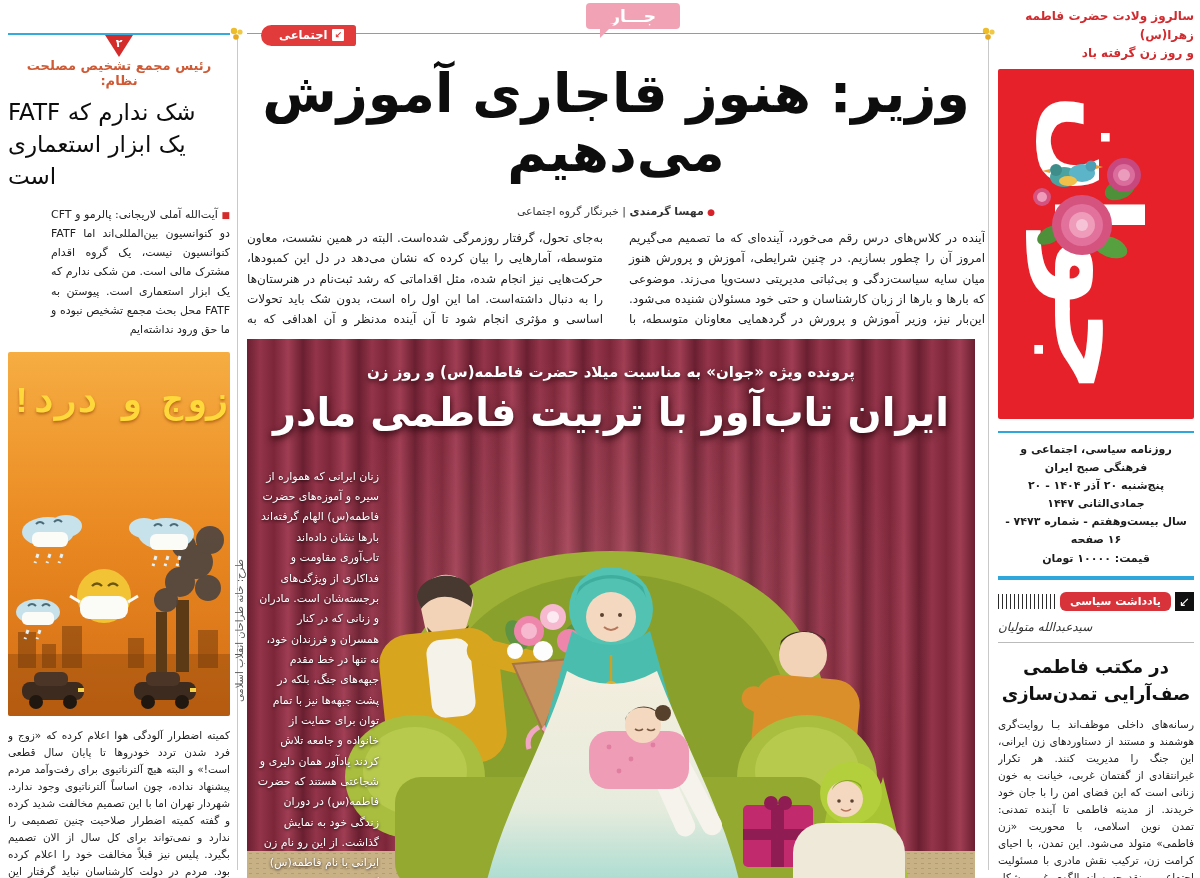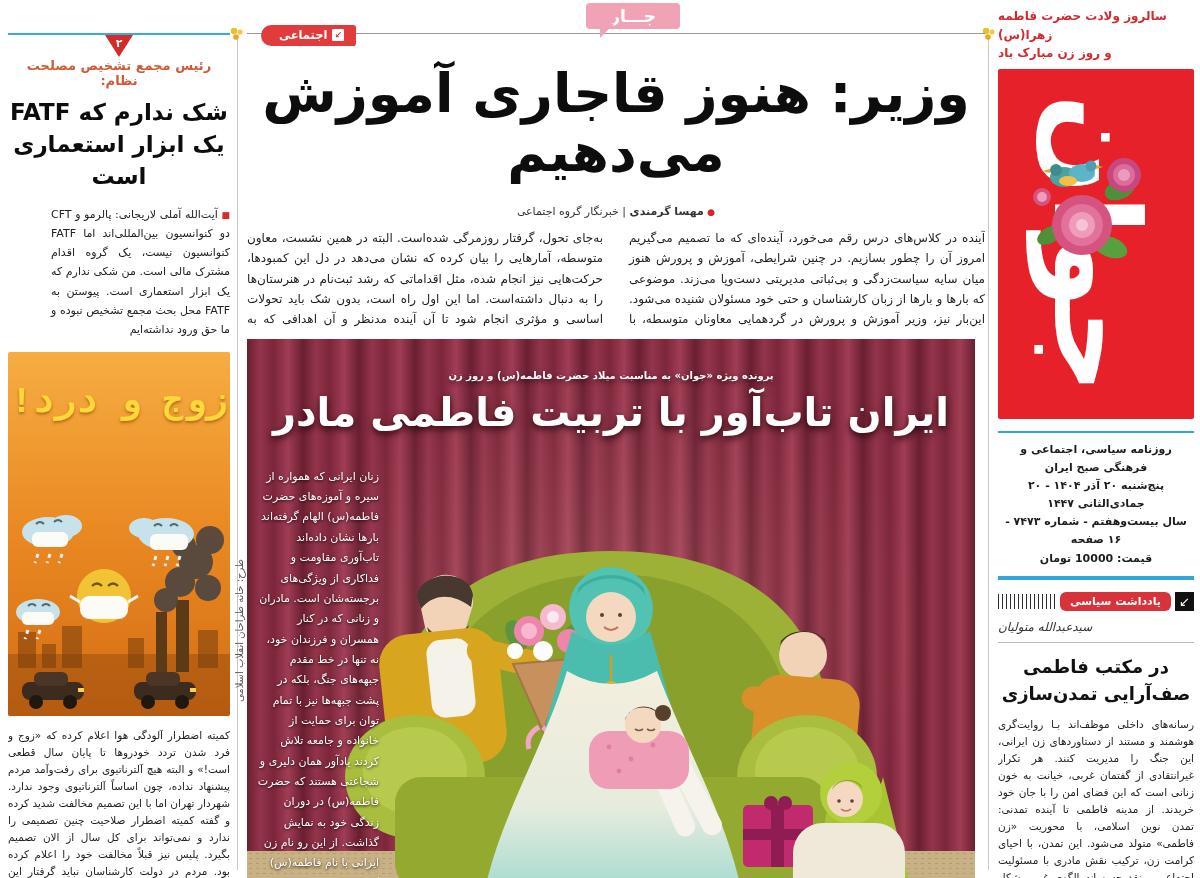--- a/index.html
+++ b/index.html
@@ -9,21 +9,21 @@
           overflow:hidden; direction:rtl; }
 
   
   .vdiv { position:absolute; top:36px; bottom:8px; width:1px; background:#c9c9c9; }
   .vdiv.d1 { left:237px; }
   .vdiv.d2 { left:988px; }
   .orn { position:absolute; top:26px; width:16px; height:16px; }
 
   
   .col-mast { position:absolute; left:998px; top:0; width:196px; height:878px; overflow:hidden; }
-  .greeting { color:#d12b2f; font-weight:bold; font-size:12px; text-align:left; line-height:1.55; padding-top:7px; }
+  .greeting { color:#d12b2f; font-weight:bold; font-size:12px; text-align:right; line-height:1.55; padding-top:7px; }
   .logo-box { position:relative; margin-top:6px; width:100%; height:350px; background:#e62129;
               border-radius:2px; overflow:hidden; }
   .logo-word { position:absolute; top:50%; left:50%; transform:translate(-50%,-50%) rotate(90deg);
                color:#fff; font-size:118px; font-weight:bold; letter-spacing:-4px; white-space:nowrap; }
   .logo-flowers { position:absolute; top:68px; left:14px; }
   .blue-hr { height:2px; background:#2fa7db; border:0; margin-top:12px; }
   .blue-hr.thick { height:4px; margin-top:8px; }
   .mast-info { margin-top:8px; font-size:11px; font-weight:bold; color:#1c1c1c; text-align:center; line-height:1.65; }
   .note-row { display:flex; align-items:center; gap:4px; margin-top:12px; direction:rtl; }
   .sq-logo { width:19px; height:19px; background:#111; color:#fff; font-size:13px; line-height:19px;
@@ -59,36 +59,36 @@
   .main-cols .mcol { flex:1 1 0; font-size:12px; line-height:1.7; text-align:justify; color:#1e1e1e; }
 
   
   .feature { position:relative; margin-top:11px; margin-right:10px; height:608px; overflow:hidden;
              background:
                radial-gradient(ellipse at 50% 48%, rgba(255,210,200,.16), rgba(0,0,0,0) 62%),
                repeating-linear-gradient(90deg,#6a1f30 0px,#93344a 13px,#7c2639 27px,#a03d54 41px,#6a1f30 56px);
   }
   .feature .floor { position:absolute; bottom:0; left:0; right:0; height:96px; background:#c8b185;
                     background-image:radial-gradient(#b29c71 1px, rgba(0,0,0,0) 1.2px); background-size:7px 5px; }
-  .feat-kicker { position:relative; text-align:center; color:#fff; font-size:10px; font-weight:bold;
-                 margin-top:31px; text-shadow:0 2px 5px rgba(30,0,8,.8); z-index:5; }
+  .feat-kicker { position:relative; text-align:center; color:#fff; font-size:15px; font-weight:bold;
+                 margin-top:24px; text-shadow:0 2px 5px rgba(30,0,8,.8); z-index:5; }
   .feat-headline { position:relative; text-align:center; color:#fff; font-size:40px; font-weight:bold;
                    margin-top:8px; text-shadow:0 3px 7px rgba(30,0,8,.85); z-index:5; }
   .feat-art { position:absolute; bottom:28px; left:50%; transform:translateX(-50%); z-index:3; }
   .feat-caption { position:absolute; top:128px; left:10px; width:122px; color:#fff; font-size:11px;
                   line-height:1.85; text-align:right; text-shadow:0 1px 3px rgba(20,0,5,.9); z-index:6; }
   .feat-credit { position:absolute; left:-13px; bottom:4px; writing-mode:vertical-rl;
                  transform:rotate(180deg); font-size:10px; color:#555; z-index:6; }
 
   
   .col-left { position:absolute; left:8px; top:0; width:222px; height:878px; overflow:hidden; }
   .left-rule { position:absolute; top:33px; left:0; width:222px; border-top:2px solid #35aadc; }
   .pg-tri { position:absolute; top:35px; left:97px; }
   .fatf-kicker { margin-top:58px; text-align:center; color:#cf5a35; font-size:13px; font-weight:bold; }
-  .fatf-headline { margin-top:8px; text-align:center; font-size:23px; font-weight:bold; color:#0d0d0d; line-height:1.4; }
+  .fatf-headline { margin-top:8px; text-align:left; font-size:23px; font-weight:normal; color:#0d0d0d; line-height:1.4; }
   .fatf-body { margin-top:12px; font-size:11px; line-height:1.75; text-align:justify; color:#222;margin-left:43px; }
   .bullet { color:#d42b2b; font-size:9px; }
 
   .poster { position:relative; margin-top:13px; height:364px; border-radius:2px; overflow:hidden;
             background:linear-gradient(#f6ad42,#ea8a22 48%,#d56d15); text-align:center; }
   .poster-title { color:#ffd93b; font-size:36px; font-weight:bold; margin-top:27px;
                   text-shadow:0 2px 3px rgba(140,60,0,.55);font-family:Liberation Mono, monospace; }
   .poster-body { color:#fff; font-size:11.5px; font-weight:bold; line-height:1.7; padding:6px 10px 0; }
   .poster-art { position:absolute; bottom:0; left:0; }
 
@@ -108,21 +108,21 @@
     </svg>
   <svg class="orn" style="left:981px" viewBox="0 0 16 16">
       <circle cx="5" cy="5" r="3.2" fill="#eebd2c"></circle>
       <circle cx="11" cy="6" r="2.6" fill="#f0c845"></circle>
       <circle cx="7" cy="11" r="2.8" fill="#e6a91f"></circle>
     </svg>
 
   <aside class="col-mast">
     <div class="greeting">
       <div>سالروز ولادت حضرت فاطمه زهرا(س)</div>
-      <div>و روز زن مبارک باد</div>
+      <div>و روز زن گرفته باد</div>
     </div>
 
     <div class="logo-box">
       <div class="logo-word">جوان</div>
       <svg class="logo-flowers" width="150" height="150" viewBox="0 0 150 150">
         <ellipse cx="108" cy="52" rx="16" ry="10" fill="#4e8f3a" transform="rotate(-25 108 52)"></ellipse>
         <ellipse cx="98" cy="110" rx="18" ry="10" fill="#57a040" transform="rotate(20 98 110)"></ellipse>
         <ellipse cx="38" cy="98" rx="14" ry="8" fill="#4e8f3a" transform="rotate(-30 38 98)"></ellipse>
         <circle cx="112" cy="38" r="17" fill="#c6487e"></circle>
           <circle cx="112" cy="38" r="11" fill="#da6d9b"></circle>
@@ -141,21 +141,21 @@
           <polygon points="84,28 91,30 84,32" fill="#e8a13c"></polygon>
         <ellipse cx="56" cy="44" rx="9" ry="5" fill="#f0c04a"></ellipse>
       </svg>
     </div>
 
     <hr class="blue-hr">
     <div class="mast-info">
       <div>روزنامه سیاسی، اجتماعی و فرهنگی صبح ایران</div>
       <div>پنج‌شنبه ۲۰ آذر ۱۴۰۴ - ۲۰ جمادی‌الثانی ۱۴۴۷</div>
       <div>سال بیست‌وهفتم - شماره ۷۴۷۳ - ۱۶ صفحه</div>
-      <div>قیمت: 10000 تومان</div>
+      <div>قیمت: ۱۰۰۰۰ تومان</div>
     </div>
     <hr class="blue-hr thick">
 
     <div class="note-row">
       <span class="sq-logo">↙</span>
       <span class="note-tag">یادداشت سیاسی</span>
       <span class="barcode"></span>
     </div>
     <div class="note-author">سیدعبدالله متولیان</div>
     <div class="note-headline">

